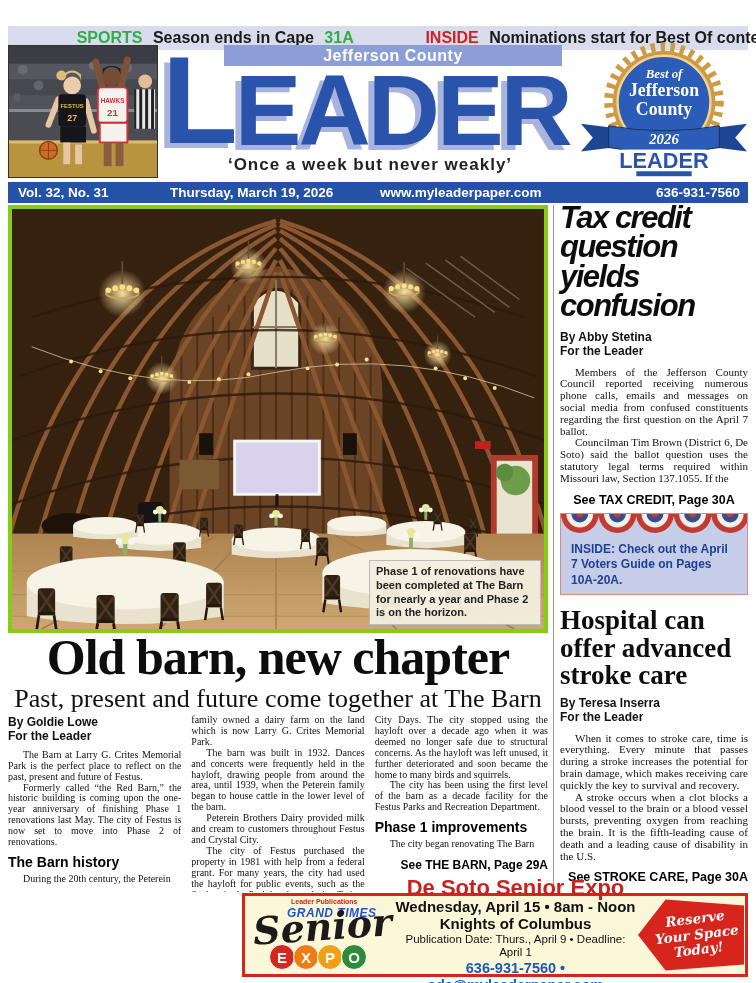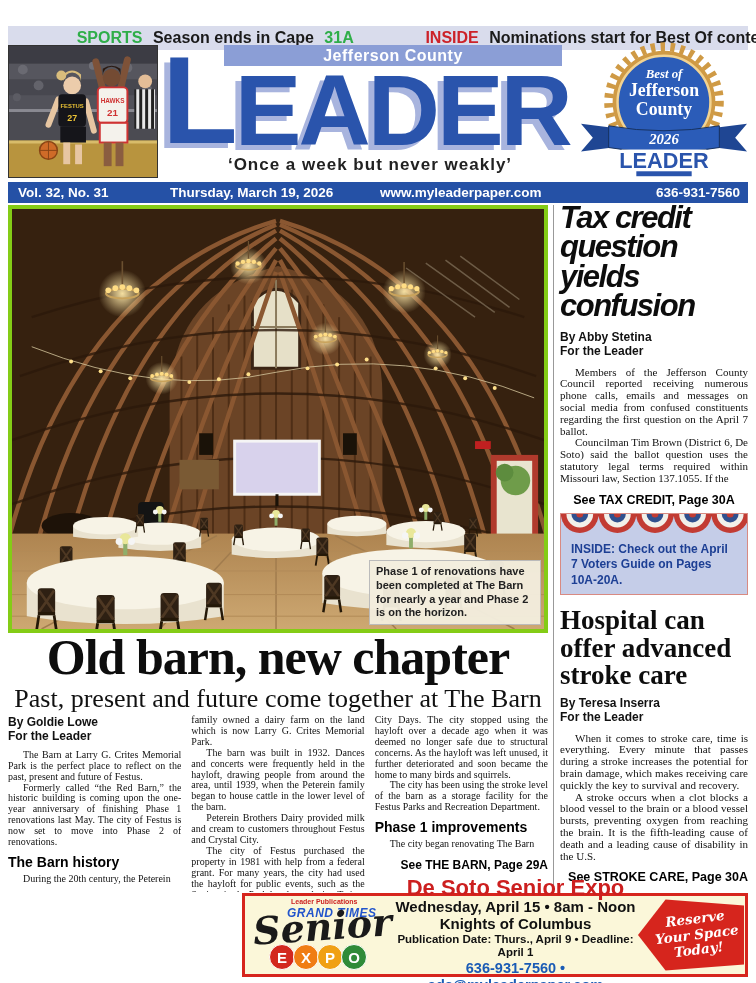--- a/index.html
+++ b/index.html
@@ -83,21 +83,21 @@
     color:#2255cc; letter-spacing:.5px; }
   .ad-script { position:absolute; left:8px; top:12px; font:italic bold 38px/1 "DejaVu Serif",serif;
     color:#1a1a1a; transform:rotate(-4deg); }
   .expo { position:absolute; left:26px; top:48px; display:flex; }
   .expo-c { width:26px; height:26px; border-radius:50%; color:#fff;
     font:bold 15px/26px "Liberation Sans",sans-serif; text-align:center; margin-left:-2px; border:1px solid #fff; }
   .c-red { background:#d3281e; } .c-org { background:#f07d14; } .c-amb { background:#f0a014; } .c-grn { background:#2f8b38; }
   .ad-center { flex:1; text-align:center; font-family:"Liberation Sans",sans-serif; color:#111; }
   .ad-title { font-weight:bold; font-size:22px; line-height:1.02; color:#cc1f1f; }
   .ad-when, .ad-where { font-weight:bold; font-size:15px; line-height:1.12; }
-  .ad-pubdate { font-weight:bold; font-size:11.5px; line-height:1.2; }
+  .ad-pubdate { font-weight:normal; font-size:11.5px; line-height:1.2; }
   .ad-contact { font-weight:bold; font-size:14.5px; line-height:1.15; color:#1a5bb5; }
   .ad-ribbon { width:106px; height:74px; margin-right:1px; background:#d6251d;
     clip-path:polygon(0 50%, 26% 2%, 100% 10%, 100% 90%, 26% 98%);
     display:flex; align-items:center; justify-content:center; }
   .ad-ribbon .rt { transform:rotate(-7deg); color:#fff; font:italic bold 13.5px/1.15 "DejaVu Serif",serif;
     text-align:center; padding-left:12px; }
 </style>
 </head>
 <body>
 
@@ -403,21 +403,21 @@
       <p class="ind">During the 20th century, the Peterein</p>
     </div>
     <div class="col">
       <p>family owned a dairy farm on the land which is now Larry G. Crites Memorial Park.</p>
       <p class="ind">The barn was built in 1932. Dances and concerts were frequently held in the hayloft, drawing people from around the area, until 1939, when the Peterein family began to house cattle in the lower level of the barn.</p>
       <p class="ind">Peterein Brothers Dairy provided milk and cream to customers throughout Festus and Crystal City.</p>
       <p class="ind">The city of Festus purchased the property in 1981 with help from a federal grant. For many years, the city had used the hayloft for public events, such as the Seniors in the Park luncheon during Twin</p>
     </div>
     <div class="col">
       <p>City Days. The city stopped using the hayloft over a decade ago when it was deemed no longer safe due to structural concerns. As the hayloft was left unused, it further deteriorated and soon became the home to many birds and squirrels.</p>
-      <p class="ind">The city has been using the stroke level of the barn as a storage facility for the Festus Parks and Recreation Department.</p>
+      <p class="ind">The city has been using the first level of the barn as a decade facility for the Festus Parks and Recreation Department.</p>
       <div class="col-subhead">Phase 1 improvements</div>
       <p class="ind">The city began renovating The Barn</p>
       <div class="see-line">See THE BARN, Page 29A</div>
     </div>
   </div>
 
   <div class="vrule"></div>
 
   <div class="sidebar">
     <div class="tax-headline">Tax credit question yields confusion</div>

